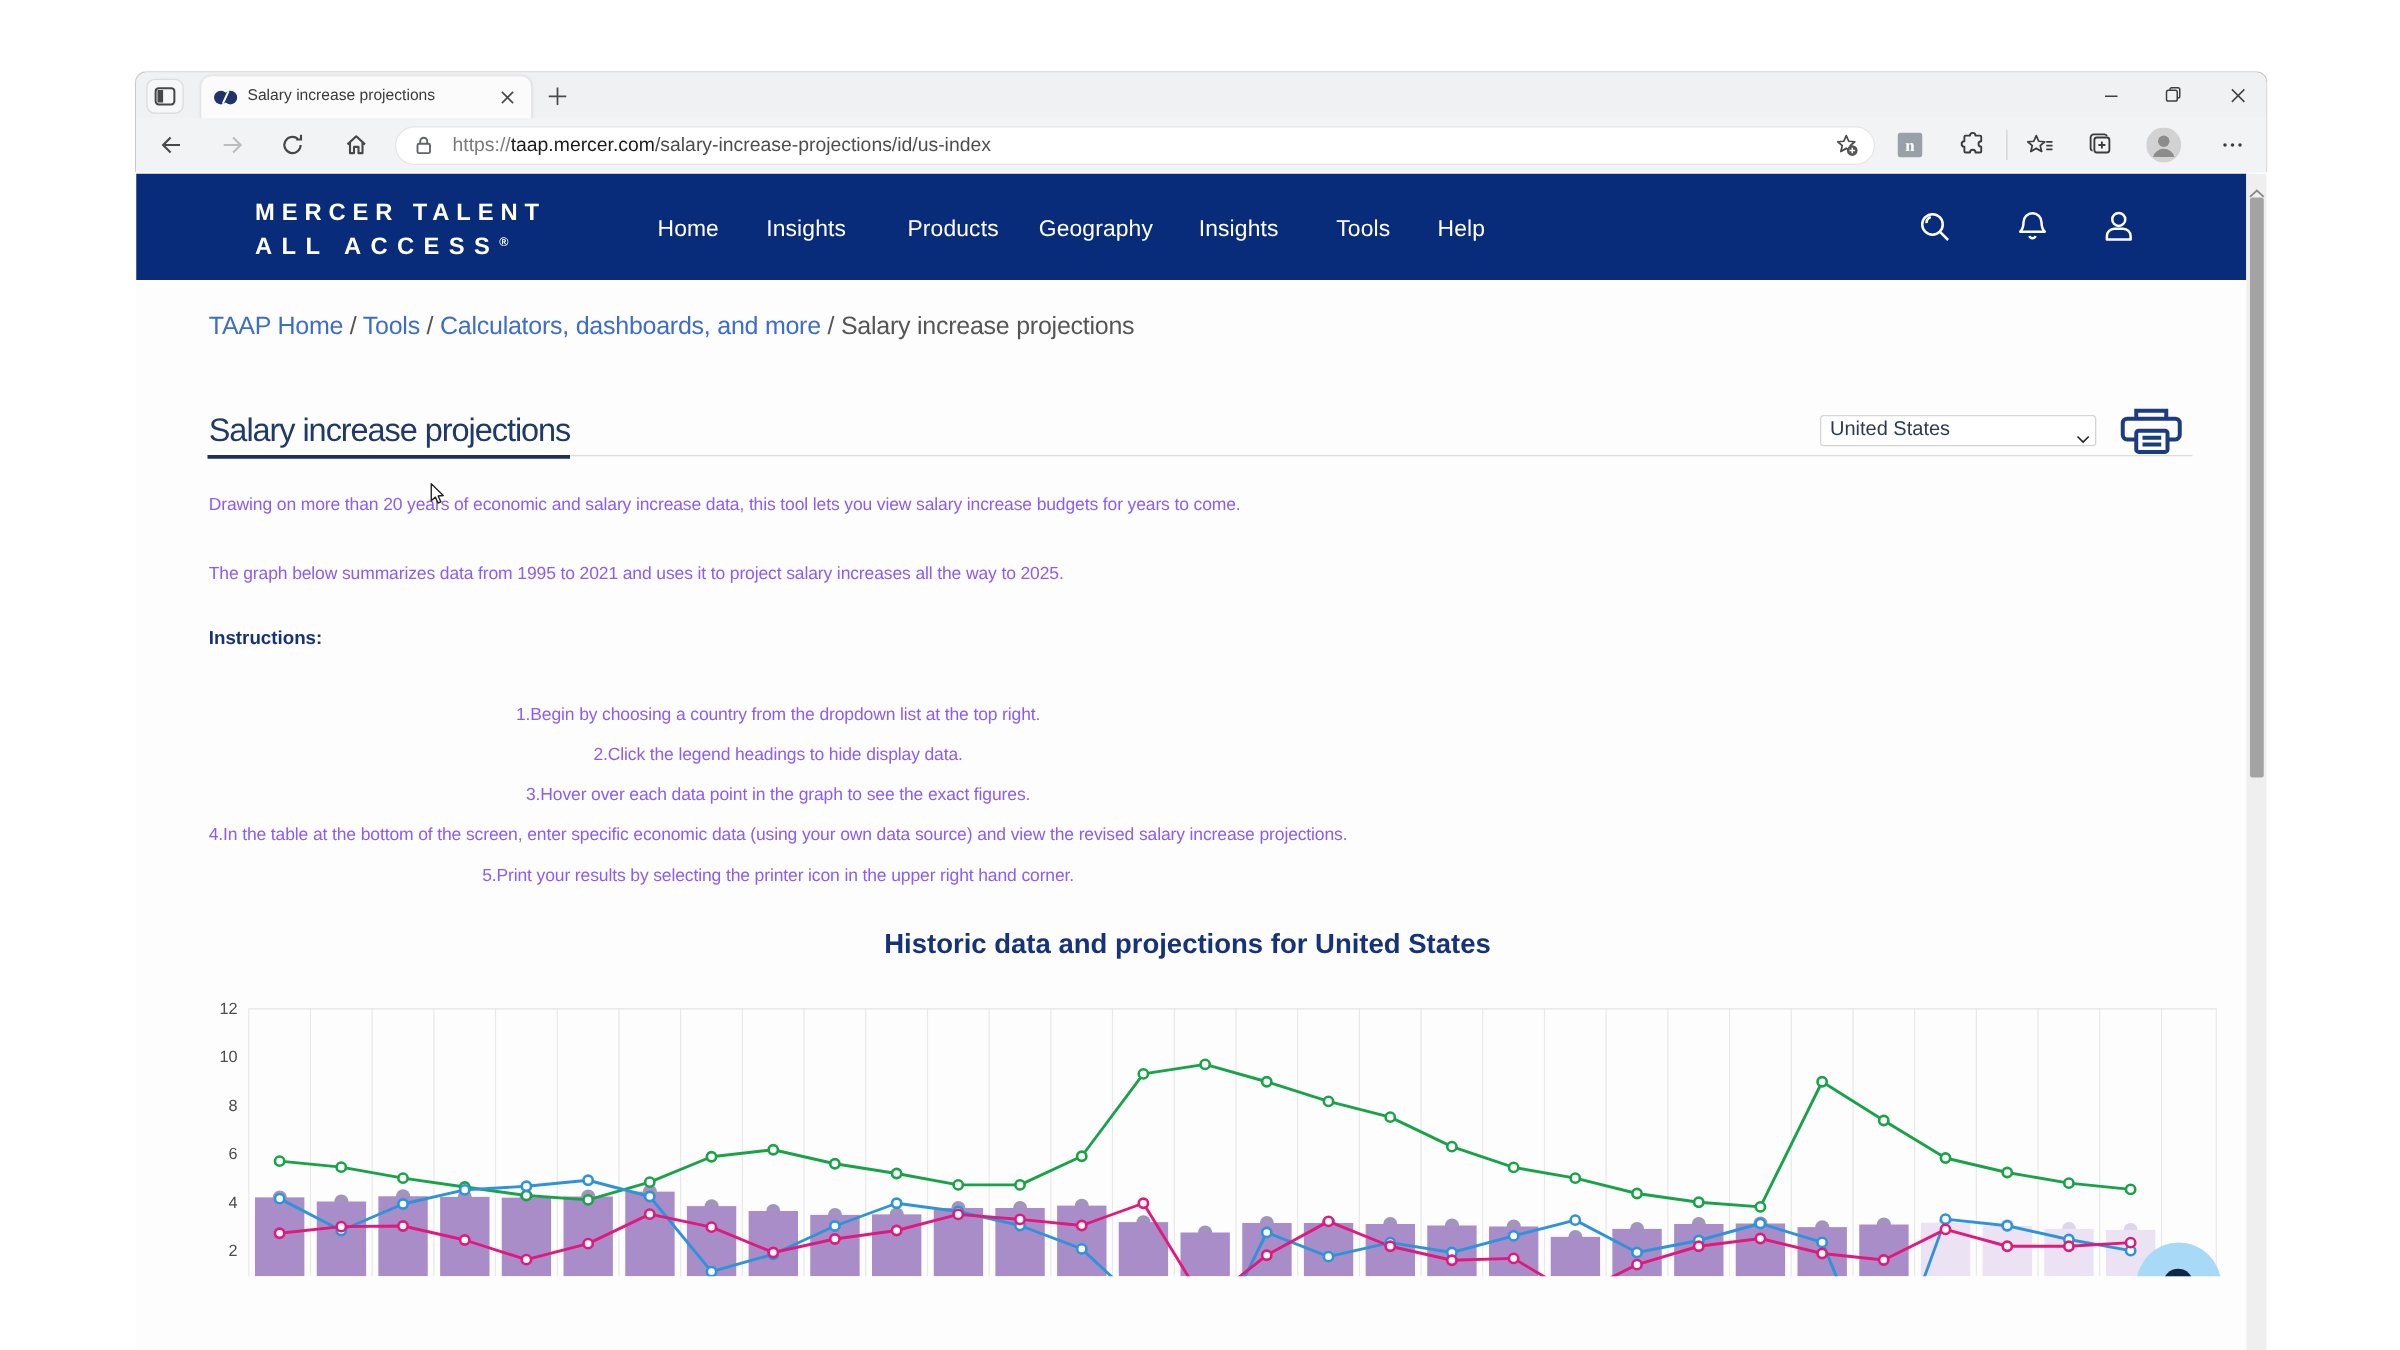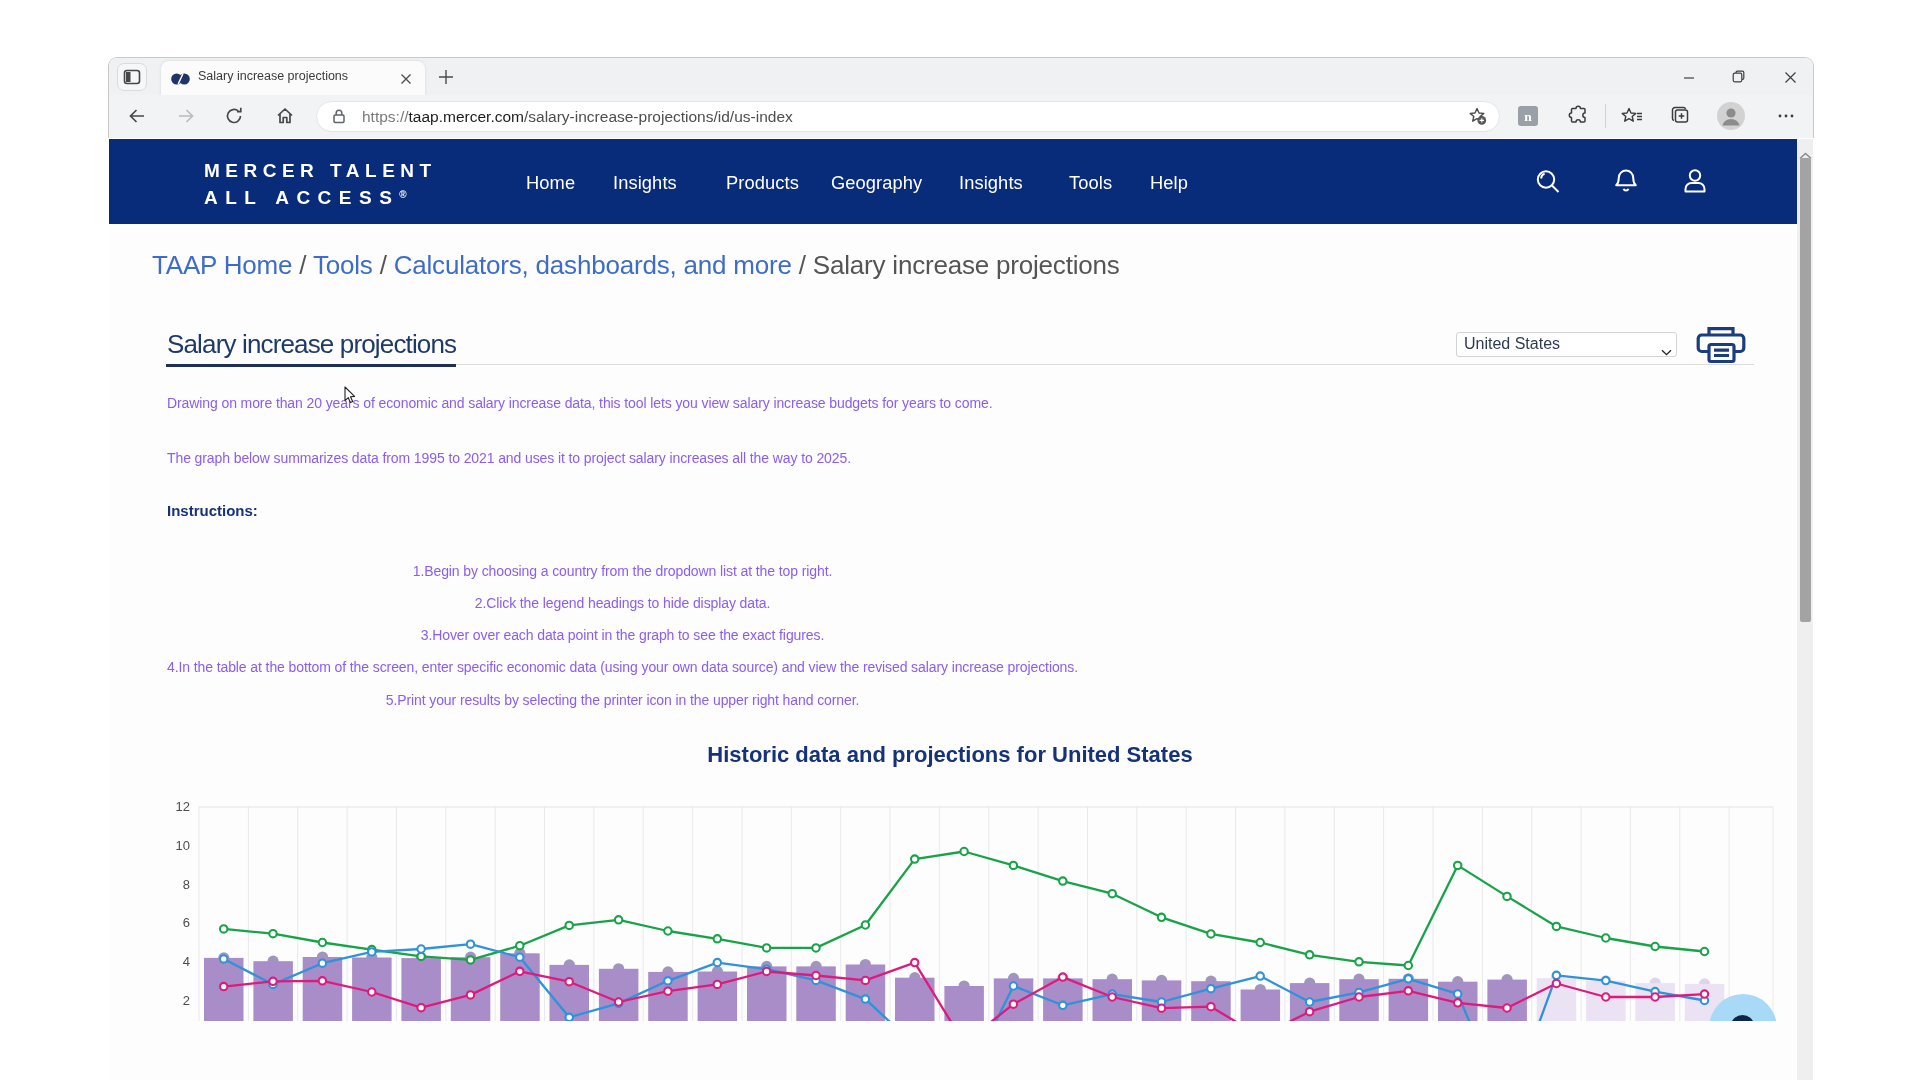--- a/index.html
+++ b/index.html
@@ -128,21 +128,21 @@
     </svg></div>
 <div class="abs" style="left:1611px;top:166px;"><svg width="30" height="30" viewBox="0 0 30 30" xmlns="http://www.w3.org/2000/svg">
       <path d="M15 4.5 a7.2 7.2 0 0 1 7.2 7.2 c0 4.8 1.6 6.6 2.6 7.6 H5.2 c1-1 2.6-2.8 2.6-7.6 A7.2 7.2 0 0 1 15 4.5 Z" fill="none" stroke="#fff" stroke-width="2" stroke-linejoin="round"></path>
       <path d="M12.6 22.8 a2.5 2.5 0 0 0 4.8 0" fill="none" stroke="#fff" stroke-width="2"></path>
     </svg></div>
 <div class="abs" style="left:1680px;top:166px;"><svg width="30" height="30" viewBox="0 0 30 30" xmlns="http://www.w3.org/2000/svg">
       <circle cx="15" cy="9.5" r="5.2" fill="none" stroke="#fff" stroke-width="2"></circle>
       <path d="M5.5 25.5 v-2.5 a6 6 0 0 1 6-6 h7 a6 6 0 0 1 6 6 v2.5 Z" fill="none" stroke="#fff" stroke-width="2" stroke-linejoin="round"></path>
     </svg></div>
 
-<div class="abs" style="left:152px;top:250px;font-size:26px;letter-spacing:-0.2px;color:#555;"><a class="bc">TAAP Home</a> / <a class="bc">Tools</a> / <a class="bc">Calculators, dashboards, and more</a> / Salary increase projections</div>
+<div class="abs" style="left:167px;top:250px;font-size:20px;letter-spacing:-0.2px;color:#555;"><a class="bc">TAAP Home</a> / <a class="bc">Tools</a> / <a class="bc">Calculators, dashboards, and more</a> / Salary increase projections</div>
 
 <div class="abs" style="left:166px;top:364px;width:1588px;height:1px;background:#dcdcdc;"></div>
 <div class="abs blue" style="left:167px;top:329px;font-size:26px;letter-spacing:-0.85px;">Salary increase projections</div>
 <div class="abs" style="left:166px;top:363.5px;width:290px;height:3px;background:#1c3058;"></div>
 
 <div class="abs" style="left:1456px;top:332px;width:221px;height:25px;border:1px solid #d4d4d4;border-radius:3px;background:#fff;"></div>
 <div class="abs" style="left:1464px;top:335px;font-size:16px;color:#2f3a52;">United States</div>
 <div class="abs" style="left:1661px;top:342px;"><svg width="11" height="7" viewBox="0 0 11 7" xmlns="http://www.w3.org/2000/svg">
       <path d="M1 1.2 L5.5 5.7 L10 1.2" fill="none" stroke="#222" stroke-width="1.3"></path>
     </svg></div>

